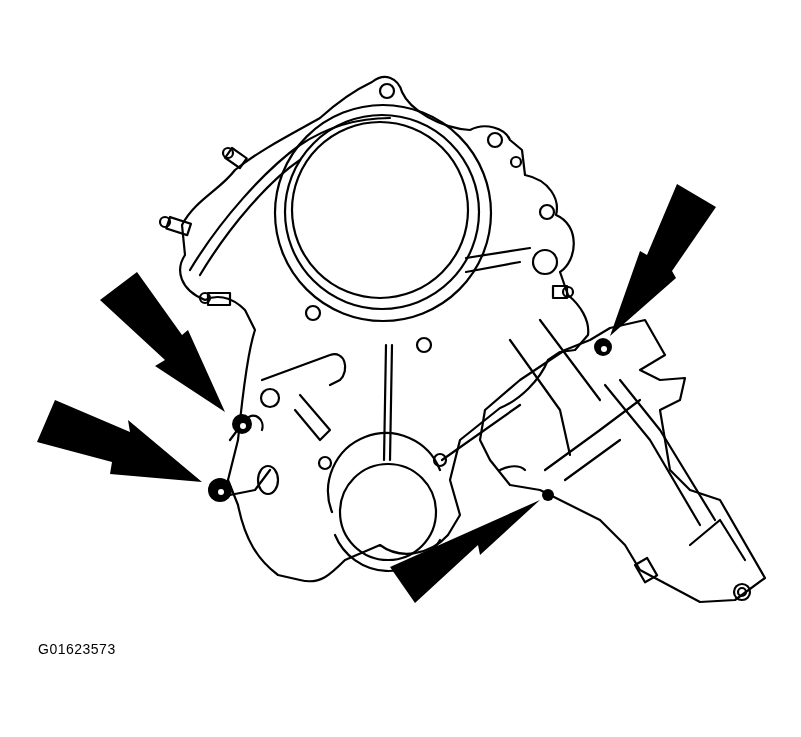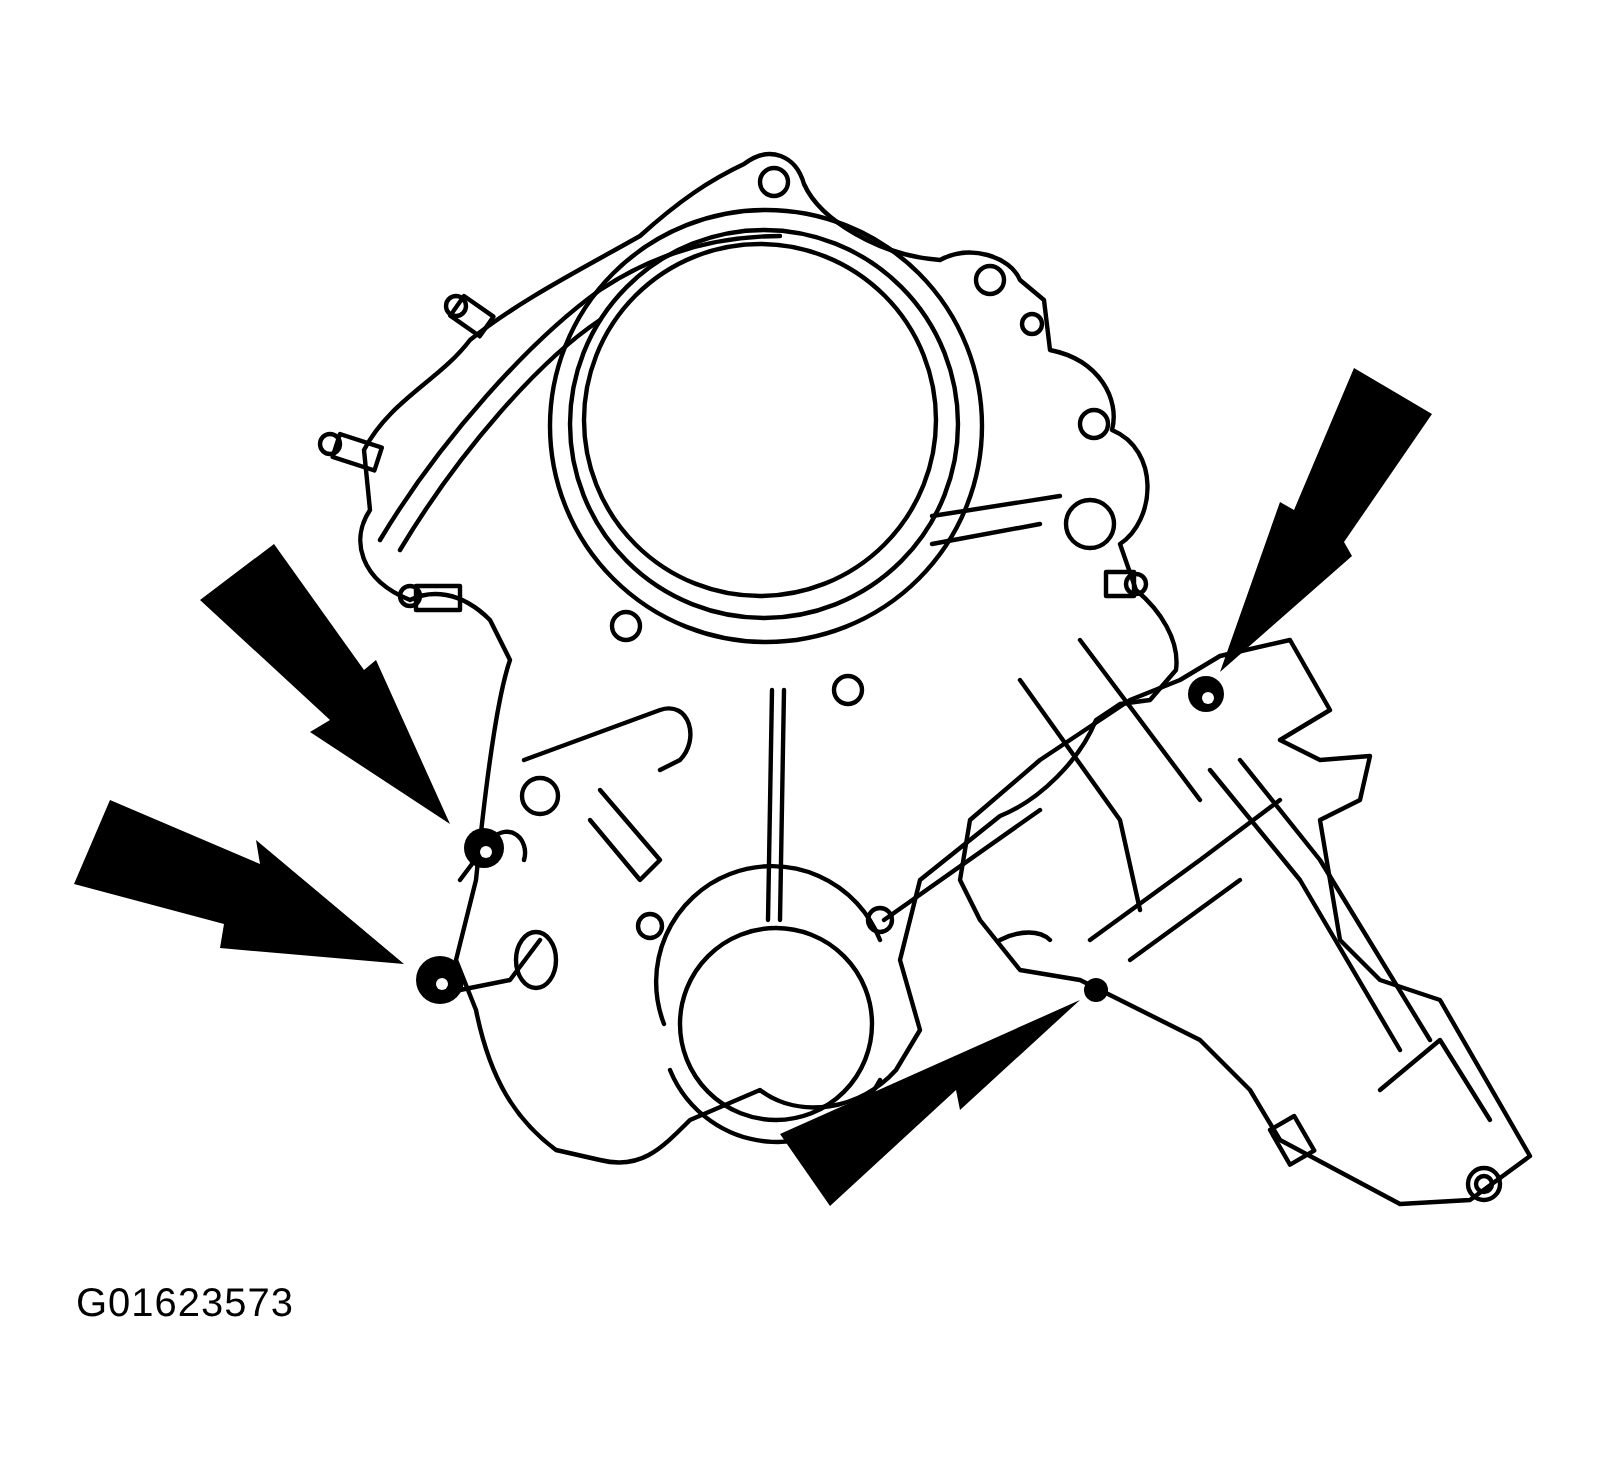--- a/index.html
+++ b/index.html
@@ -1,20 +1,20 @@
 <!DOCTYPE html>
 <html><head>
 <meta charset="utf-8">
 <style>
   html, body { margin:0; padding:0; background:#ffffff; }
   body { width:801px; height:737px; position:relative; overflow:hidden; }
   #diagram { position:absolute; left:0; top:0; width:801px; height:737px; }
   .fig-id {
     position:absolute; left:38px; top:641px;
-    font-family:"Liberation Sans", sans-serif; font-size:20px; font-weight:normal;
+    font-family:"Liberation Sans", sans-serif; font-size:14px; font-weight:normal;
     color:#000; letter-spacing:0.5px;
   }
 </style>
 </head>
 <body>
 
 <svg id="diagram" viewBox="0 0 801 737" xmlns="http://www.w3.org/2000/svg">
   <g fill="none" stroke="#000" stroke-width="2.2" stroke-linejoin="round" stroke-linecap="round">
 
     <path d="M372,82 C385,72 398,78 402,92 C410,110 440,128 470,130 C485,122 505,128 510,140 L522,150 L525,175 C550,180 560,200 556,215 C580,225 578,260 560,272 L568,295 C580,305 590,320 588,335 L575,350 L560,352 L548,360 C540,380 520,400 500,408 L460,440 L450,480 L460,515 L448,535 C430,555 400,560 380,545 L345,560 C330,575 320,585 300,580 L278,575 C258,560 245,540 238,505 L228,480 L238,440 C242,400 248,350 255,330 L245,310 C230,295 215,295 205,300 C180,290 175,270 185,255 L182,225 C195,200 220,190 235,170 C260,150 290,135 320,118 C340,100 355,90 372,82 Z"></path>

